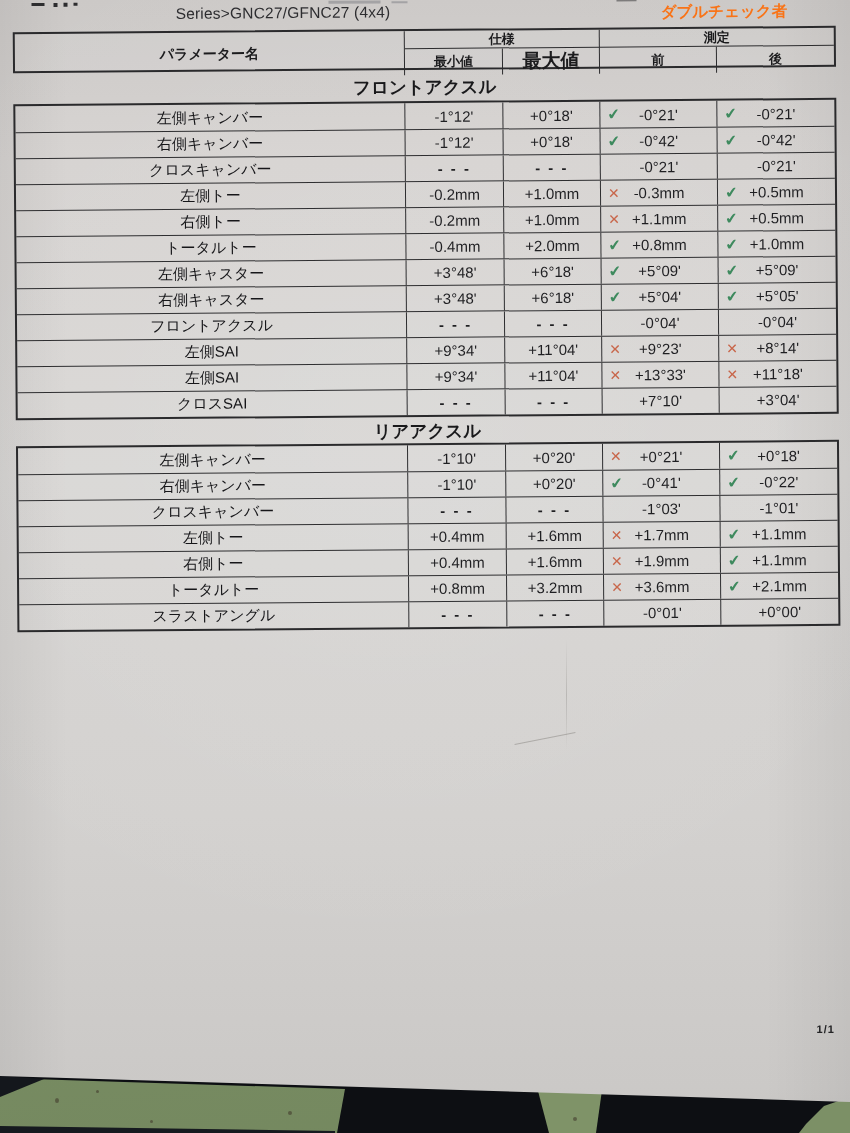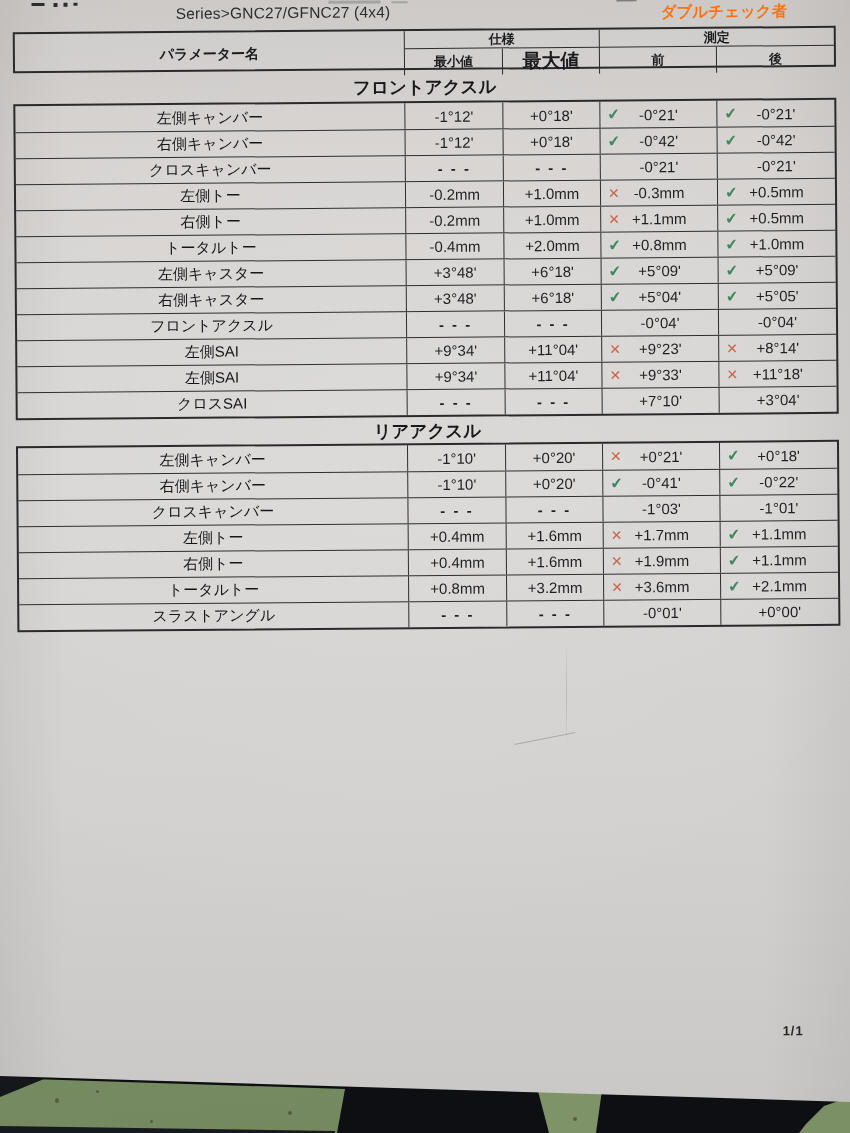--- a/index.html
+++ b/index.html
@@ -69,21 +69,21 @@
   .row + .row{border-top:1.5px solid #2e2e30;}
   .cell{display:flex;align-items:center;justify-content:center;
       font-size:15px;color:#1f1f22;border-right:1.5px solid #2e2e30;position:relative;}
   .cell:last-child{border-right:none;}
   .cell.pname{font-size:15px;color:#161619;}
   .cell .dash{letter-spacing:2px;font-weight:600;}
   .status{position:absolute;left:7px;top:50%;transform:translateY(-54%) rotate(-6deg);
       font-size:15px;font-weight:700;line-height:1;}
   .status.x{transform:translateY(-52%);font-size:14px;}
 
-  .page-num{position:absolute;left:777px;top:1026px;font-size:13px;font-weight:700;
+  .page-num{position:absolute;left:811px;top:1026px;font-size:11px;font-weight:700;
       color:#242426;letter-spacing:1px;}
 </style>
 </head>
 <body>
 
 <div class="photo">
 
   <div class="patch patch-left"></div>
   <div class="patch patch-mid"></div>
   <div class="patch patch-right"></div>
@@ -316,21 +316,21 @@
             <span>左側SAI</span>
           </div>
           <div class="cell ">
             <span>+9°34'</span>
           </div>
           <div class="cell ">
             <span>+11°04'</span>
           </div>
           <div class="cell meas">
             <span class="status x" style="color: rgb(200, 102, 74);">✕</span>
-            <span>+9°33'</span>
+            <span>+13°33'</span>
           </div>
           <div class="cell meas">
             <span class="status x" style="color: rgb(200, 102, 74);">✕</span>
             <span>+11°18'</span>
           </div>
         </div>
         <div class="row">
           <div class="cell pname">
             <span>クロスSAI</span>
           </div>

